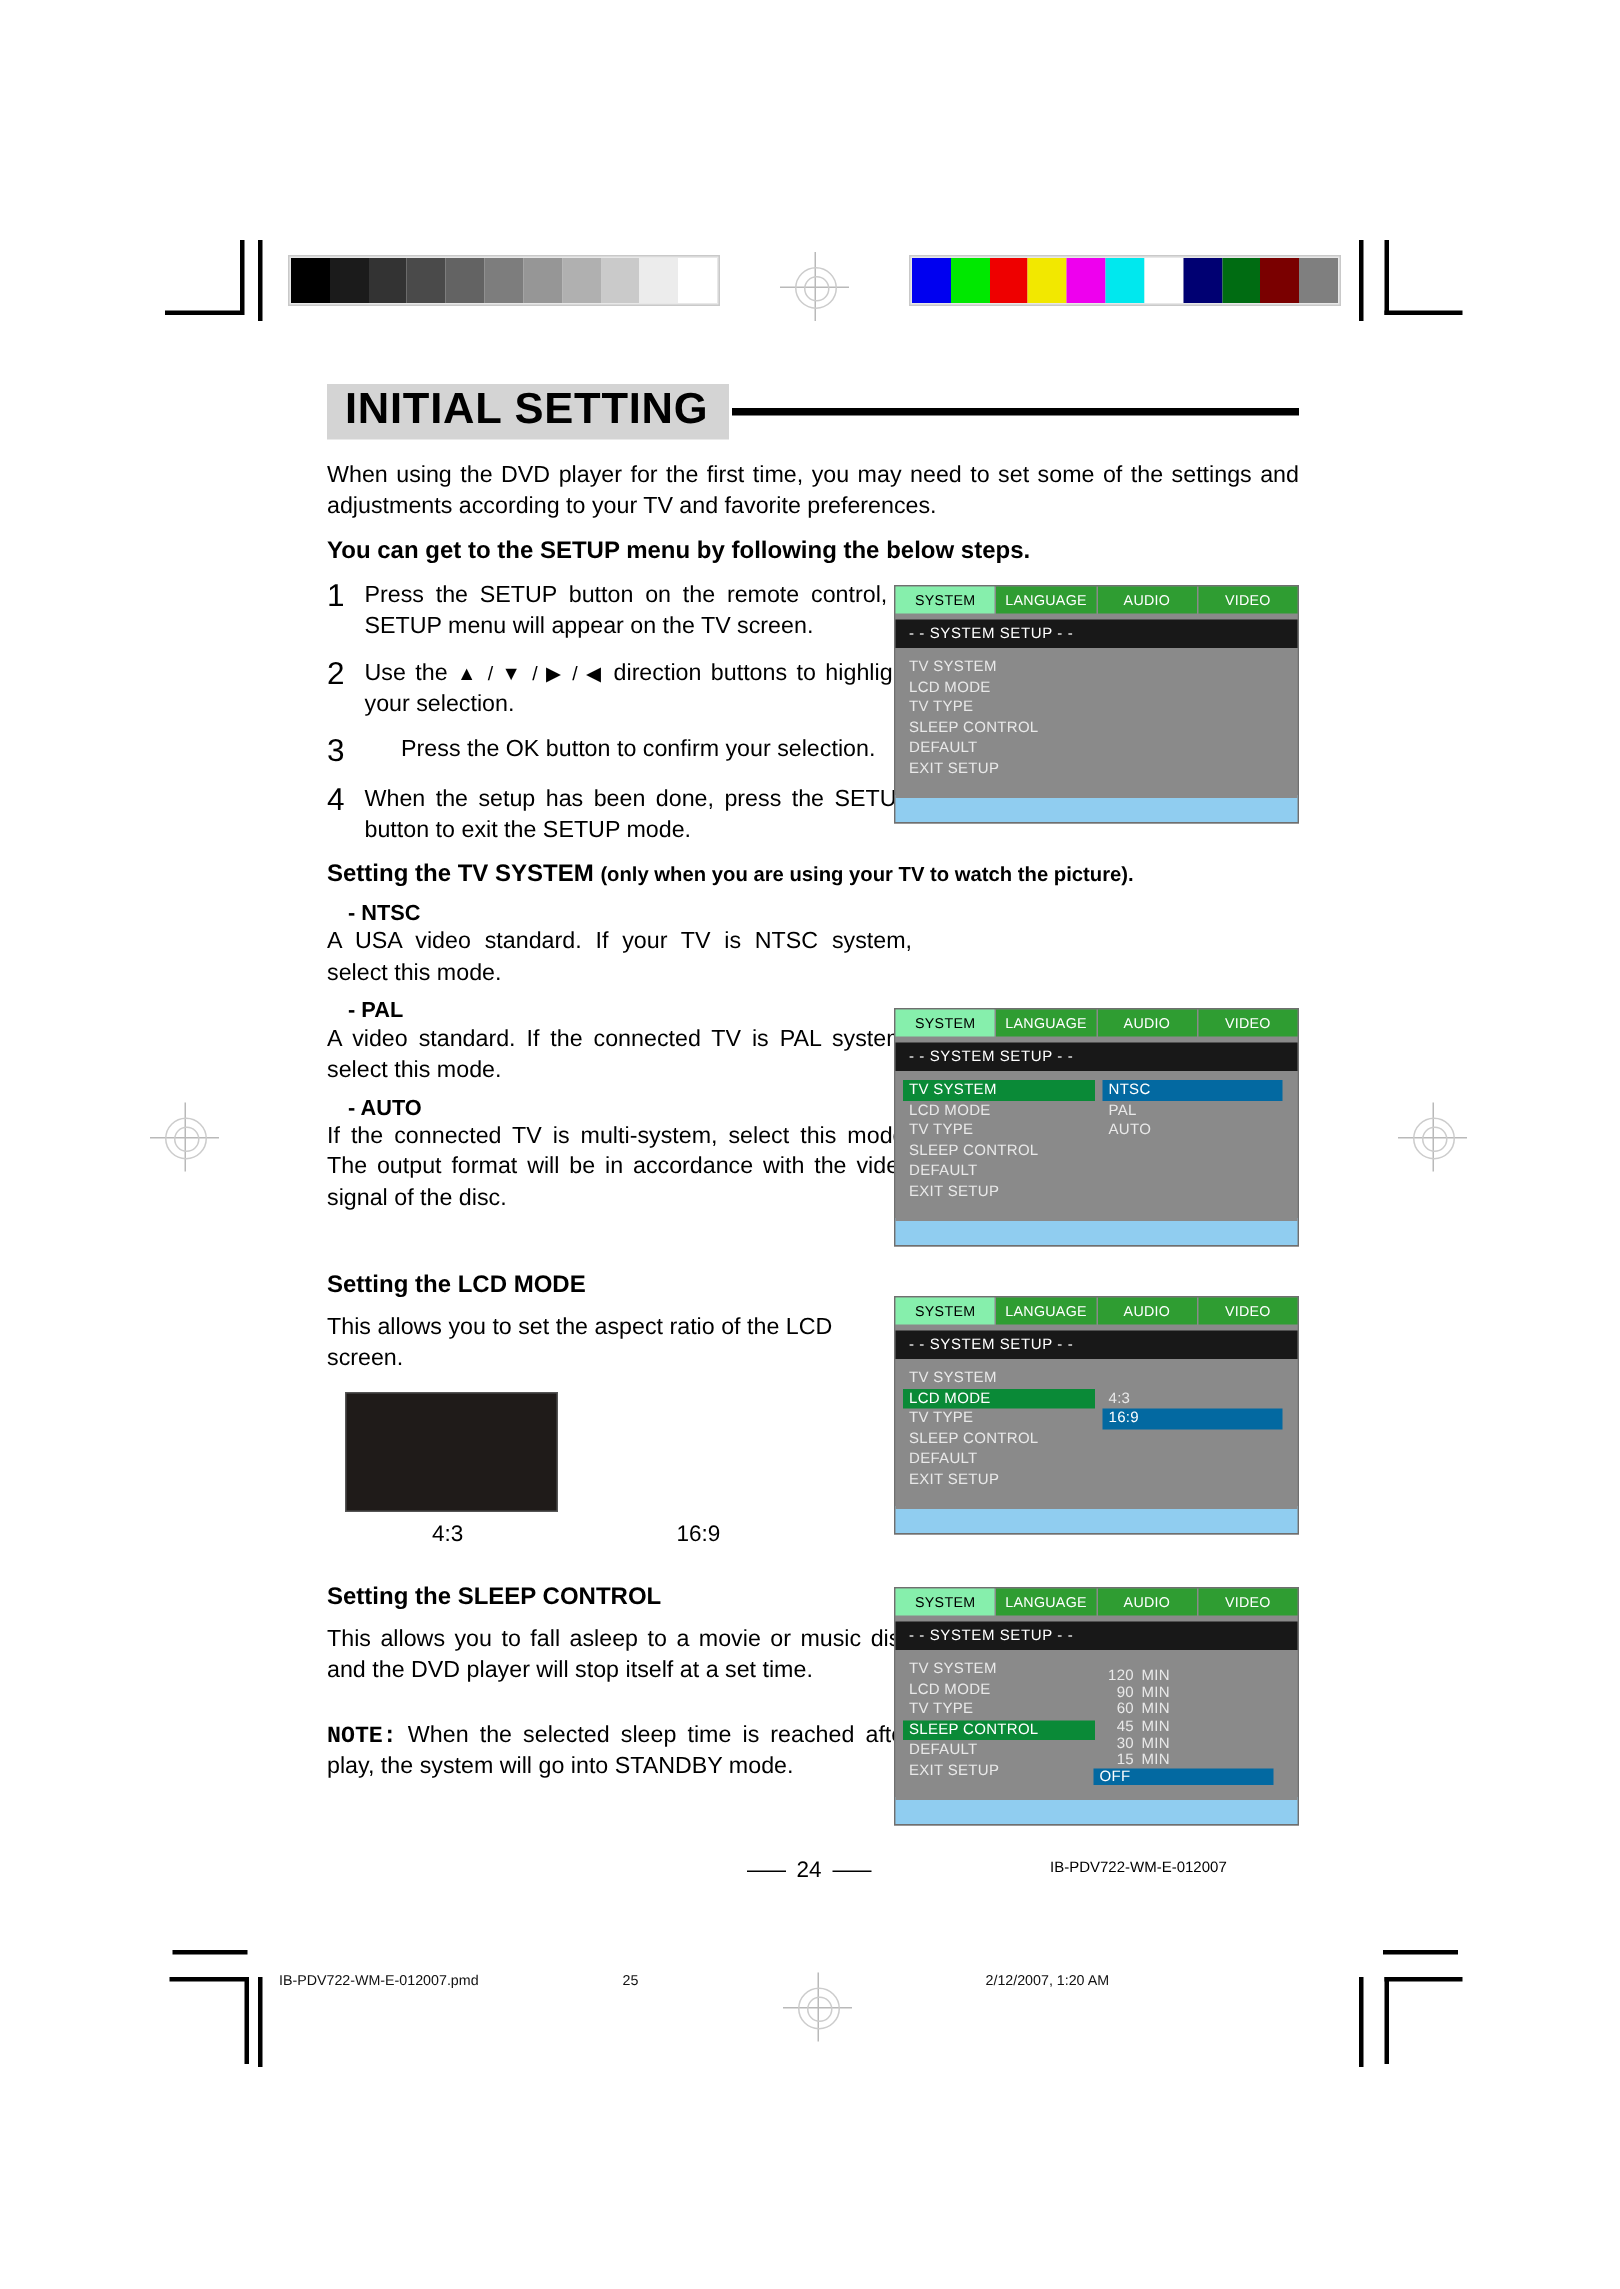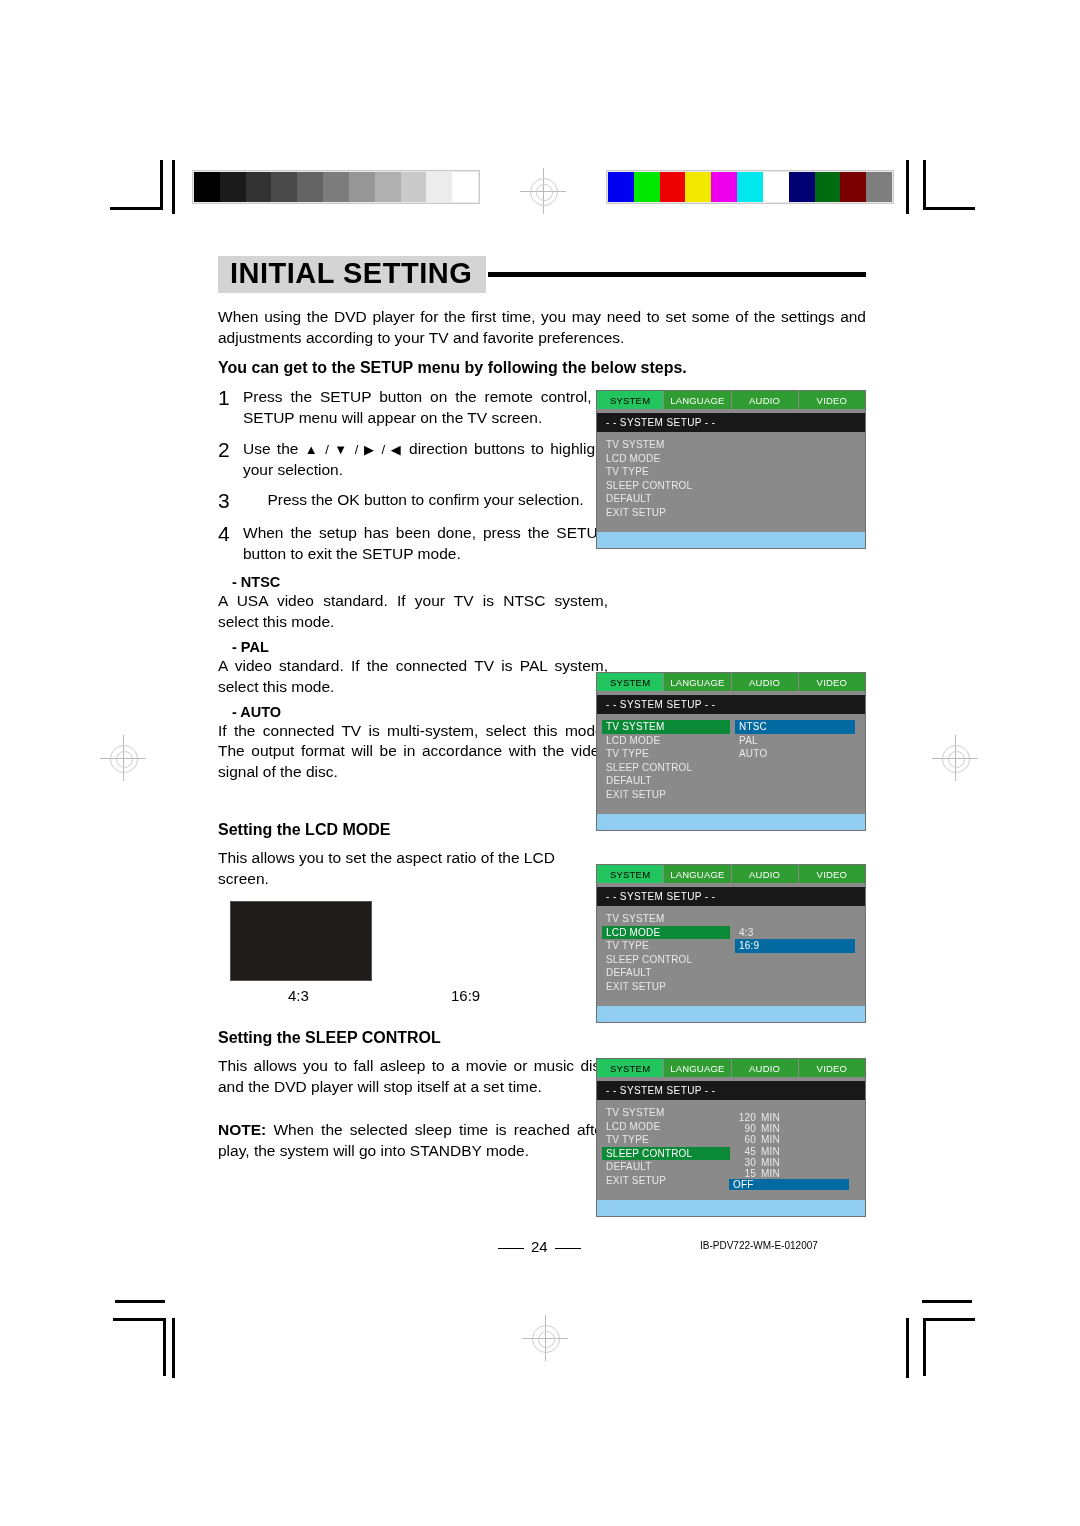--- a/index.html
+++ b/index.html
@@ -20,21 +20,21 @@
   .barstrip span{display:block;height:100%;}
 
   
   .content{position:absolute;left:218px;top:255px;width:648px;}
 
   .title-row{display:flex;align-items:center;height:38px;margin-bottom:14px;}
   .title-badge{background:#d4d4d4;font-size:29px;font-weight:bold;letter-spacing:.5px;padding:3px 14px 5px 12px;line-height:1;font-family:"Liberation Sans",sans-serif;}
   .title-rule{flex:1;height:5px;background:#000;margin-left:2px;}
 
   p.body{font-size:15.5px;line-height:1.33;margin:0 0 11px 0;text-align:justify;}
-  .b{font-weight:bold;}
+  .b{font-weight:bold;font-family:Liberation Mono, monospace;}
 
   h3.lead{font-size:16px;font-weight:bold;margin:0 0 10px 0;}
 
   
   .steps{width:390px;}
   .step{display:flex;margin-bottom:10px;}
   .step .num{font-size:21px;width:25px;flex:0 0 25px;line-height:1.08;}
   .step .txt{font-size:15.5px;line-height:1.34;text-align:justify;flex:1;}
   .step .txt.nj{text-align:center;}
   .arrow{font-size:13px;letter-spacing:0;}
@@ -51,21 +51,21 @@
   
   .lcd-wrap{position:relative;height:120px;margin-top:8px;}
   .lcd-box{position:absolute;left:12px;top:4px;width:140px;height:78px;background:#1f1b19;border:1px solid #555;}
   .lcd-lbl{position:absolute;font-size:15px;top:90px;}
 
   
   .osd{position:absolute;width:268px;background:#8a8a8a;border:1px solid #6f6f6f;font-family:"Liberation Sans",sans-serif;}
   .osd .tabs{display:flex;height:18px;}
   .osd .tab{flex:1;display:flex;align-items:center;justify-content:center;font-size:9.5px;color:#ffffff;background:#2f9d32;margin-right:1px;letter-spacing:.2px;}
   .osd .tab:last-child{margin-right:0;}
-  .osd .tab.sel{background:#22c55e;color:#000;}
+  .osd .tab.sel{background:#86efac;color:#000;}
   .osd .tabgap{height:4px;background:#8a8a8a;}
   .osd .hdr{height:19px;background:#181818;color:#ffffff;font-size:10px;display:flex;align-items:center;padding-left:9px;letter-spacing:.4px;}
   .osd .body{position:relative;height:93px;background:#8a8a8a;padding-top:5px;}
   .osd .items{position:absolute;left:5px;top:6px;width:128px;}
   .osd .item{height:13.5px;line-height:13.5px;font-size:10px;color:#e9e9e9;padding-left:4px;letter-spacing:.2px;}
   .osd .item.hl{background:#0a8a37;color:#ffffff;}
   .osd .vals{position:absolute;left:138px;top:6px;width:120px;}
   .osd .val{height:13.5px;line-height:13.5px;font-size:10px;color:#e9e9e9;padding-left:4px;letter-spacing:.2px;}
   .osd .val.hl{background:#0369a1;color:#ffffff;}
   .osd .vals.sleep .val{height:11.2px;line-height:11.2px;}
@@ -175,20 +175,24 @@
         <div class="num">3</div>
         <div class="txt nj">Press the OK button to confirm your selection.</div>
       </div>
       <div class="step">
         <div class="num">4</div>
         <div class="txt">When the setup has been done, press the SETUP button to exit the SETUP mode.</div>
       </div>
     </div>
 
 
+    <h3 class="sub">
+      <span>Setting the TV SYSTEM</span>
+      <span class="light">(only when you are using your TV to watch the picture).</span>
+    </h3>
 
     <div class="col-left">
       <h4 class="opt">-  NTSC</h4>
       <p class="para">A USA video standard. If your TV is NTSC system, select this mode.</p>
       <h4 class="opt">-  PAL</h4>
       <p class="para">A video standard. If the connected TV is PAL system, select this mode.</p>
       <h4 class="opt">-  AUTO</h4>
       <p class="para">If the connected TV is multi-system, select this mode. The output format will be in accordance with the video signal of the disc.</p>
     </div>
 
@@ -345,14 +349,19 @@
     <i style="left:5px;top:0;width:3px;height:58px;"></i>
   </div>
 
   <div class="reg-cross" style="left:522px;top:1315px;">
     <div class="v"></div>
       <div class="h"></div>
       <div class="c1"></div>
       <div class="c2"></div>
   </div>
 
+  <div class="printline">
+    <div class="f1">IB-PDV722-WM-E-012007.pmd</div>
+    <div class="f2">25</div>
+    <div class="f3">2/12/2007, 1:20 AM</div>
+  </div>
 
 </div>
 
 </body></html>

